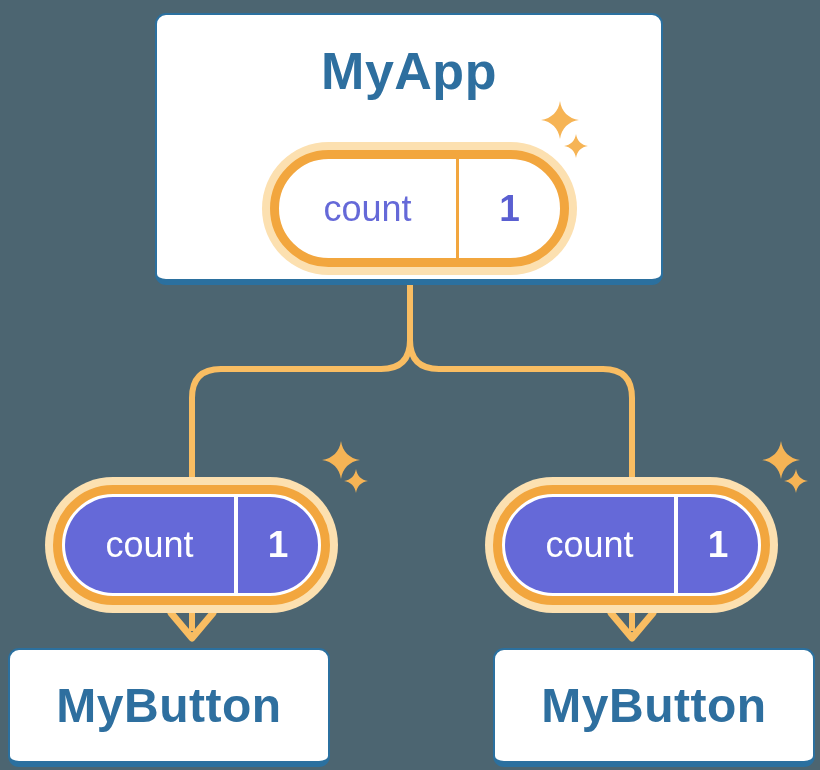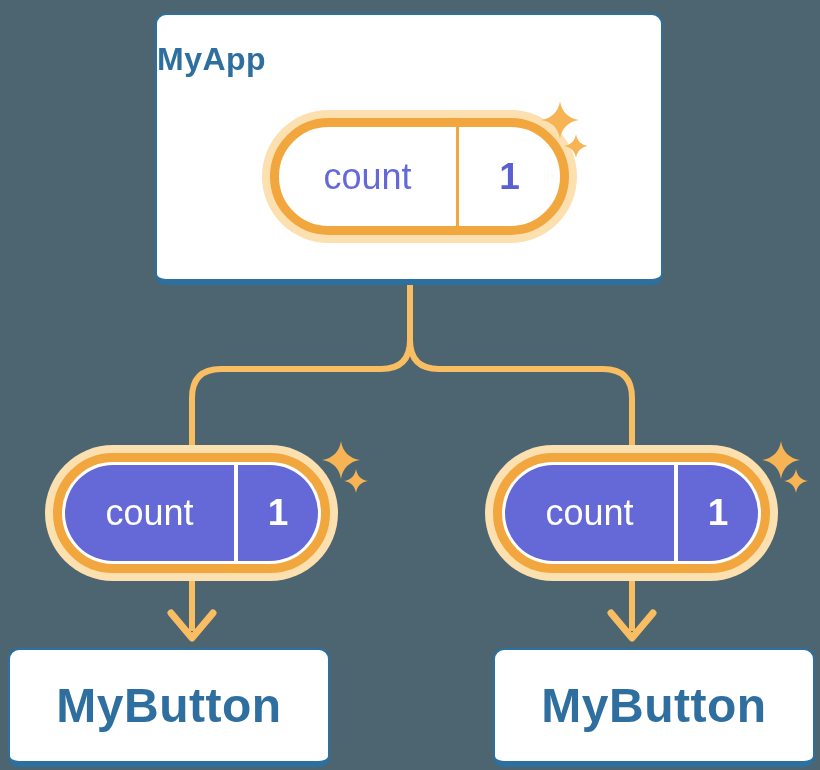--- a/index.html
+++ b/index.html
@@ -28,31 +28,32 @@
     display: flex; align-items: center; justify-content: center; }
   .card-child-left  { left: 8px; }
   .card-child-right { left: 493px; }
   .card-title {
     color: #2e6f9f;
     font-weight: 700;
     letter-spacing: 0.5px;
   }
   .root-title {
     position: absolute; left: 0; top: 26px; width: 100%;
-    text-align: left; font-size: 32px;
+    text-align: center; font-size: 52px;
   }
   .child-title { font-size: 48px; }
 
   
   .pill-halo {
     position: absolute;
     background: #fce0b0;
     border-radius: 999px;
     padding: 8px;
     z-index: 3;
+    margin-top: 32px;
   }
   .pill-halo-root { left: 262px; top: 110px; width: 315px; height: 133px; }
   .pill-halo-solid { top: 445px; width: 293px; height: 136px; }
   .pill-halo-left  { left: 45px; }
   .pill-halo-right { left: 485px; }
   .pill-ring {
     width: 100%; height: 100%;
     border: 9px solid #f2a63e;
     border-radius: 999px;
     background: #ffffff;

